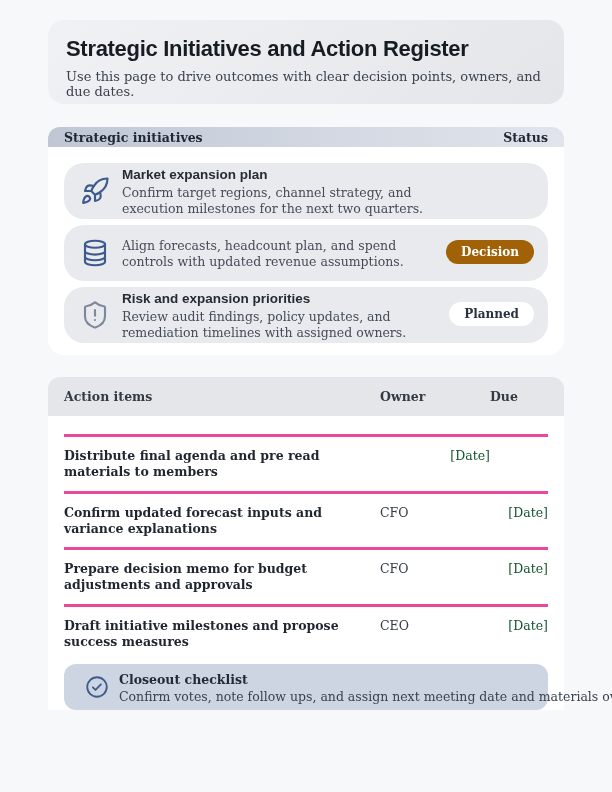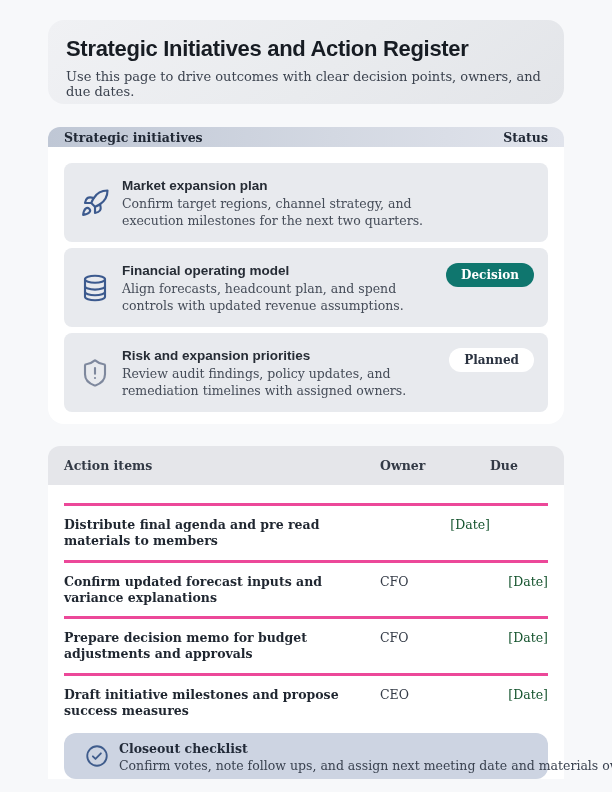--- a/index.html
+++ b/index.html
@@ -36,38 +36,38 @@
     padding: 0 16px;
   }
   .sec1-bar span { font-size: 12.5px; font-weight: 700; color: #20283
 5; color:#202835; }
   .sec1-body {
     background: #ffffff; border-radius: 0 0 16px 16px;
     padding: 16px 16px 12px 16px;
     display: flex; flex-direction: column; gap: 6px;
   }
   .init-card {
-    background: #e8eaee; border-radius: 8px; height: 79px;
+    background: #e8eaee; border-radius: 20px; height: 56px;
     display: flex; align-items: center; padding: 0 14px;
   }
   .init-icon { width: 34px; height: 34px; flex: 0 0 34px; display: flex; align-items: center; justify-content: center; margin-right: 10px; }
   .init-text { flex: 1; padding-top: 2px; }
   .init-title {
     font-family: "Liberation Sans", "DejaVu Sans", sans-serif;
     font-size: 13.5px; font-weight: 700; color: #262c35; margin-bottom: 3px;
   }
   .init-desc { font-size: 12.5px; line-height: 1.3; color: #454c58; max-width: 340px; }
   .pill {
     align-self: flex-start; margin-top: 15px; margin-left: auto;
     height: 24px; line-height: 24px; padding: 0 15px;
     border-radius: 999px; font-size: 12px; font-weight: 700;
     white-space: nowrap;
   }
   .pill.light { background: #ffffff; color: #2a3240; }
-  .pill.filled { background: #0f766e; color: #ffffff; }
+  .pill.filled { background: #a16207; color: #ffffff; }
 
   
   .actions { margin-top: 22px; }
   .sec2-bar {
     height: 39px; border-radius: 12px 12px 0 0; background: #e5e6ea;
     display: grid; grid-template-columns: 316px 110px 1fr;
     align-items: center; padding: 0 16px;
   }
   .sec2-bar span { font-size: 12.5px; font-weight: 700; color: #333a46; }
   .sec2-bar .h-due { text-align: left; }
@@ -130,21 +130,20 @@
       <div class="init-card">
         <span class="init-icon">
           <svg width="30" height="30" viewBox="0 0 24 24" fill="none" stroke="#3c5a8e" stroke-width="1.7" stroke-linecap="round" stroke-linejoin="round">
             <ellipse cx="12" cy="5" rx="8" ry="2.8"></ellipse>
             <path d="M4 5v14c0 1.55 3.58 2.8 8 2.8s8-1.25 8-2.8V5"></path>
             <path d="M4 10.5c0 1.55 3.58 2.8 8 2.8s8-1.25 8-2.8"></path>
             <path d="M4 15c0 1.55 3.58 2.8 8 2.8s8-1.25 8-2.8"></path>
           </svg>
         </span>
         <div class="init-text">
-          <div class="init-title">Financial operating model</div>
           <div class="init-desc">Align forecasts, headcount plan, and spend controls with updated revenue assumptions.</div>
         </div>
         <span class="pill filled">Decision</span>
       </div>
 
       <div class="init-card">
         <span class="init-icon">
           <svg width="30" height="30" viewBox="0 0 24 24" fill="none" stroke="#7e889d" stroke-width="1.7" stroke-linecap="round" stroke-linejoin="round">
             <path d="M20 13c0 5-3.5 7.5-7.66 8.95a1 1 0 0 1-.67-.01C7.5 20.5 4 18 4 13V6a1 1 0 0 1 1-1c2 0 4.5-1.2 6.24-2.72a1.17 1.17 0 0 1 1.52 0C14.51 3.81 17 5 19 5a1 1 0 0 1 1 1z"></path>
             <line x1="12" y1="8" x2="12" y2="12.5"></line>

